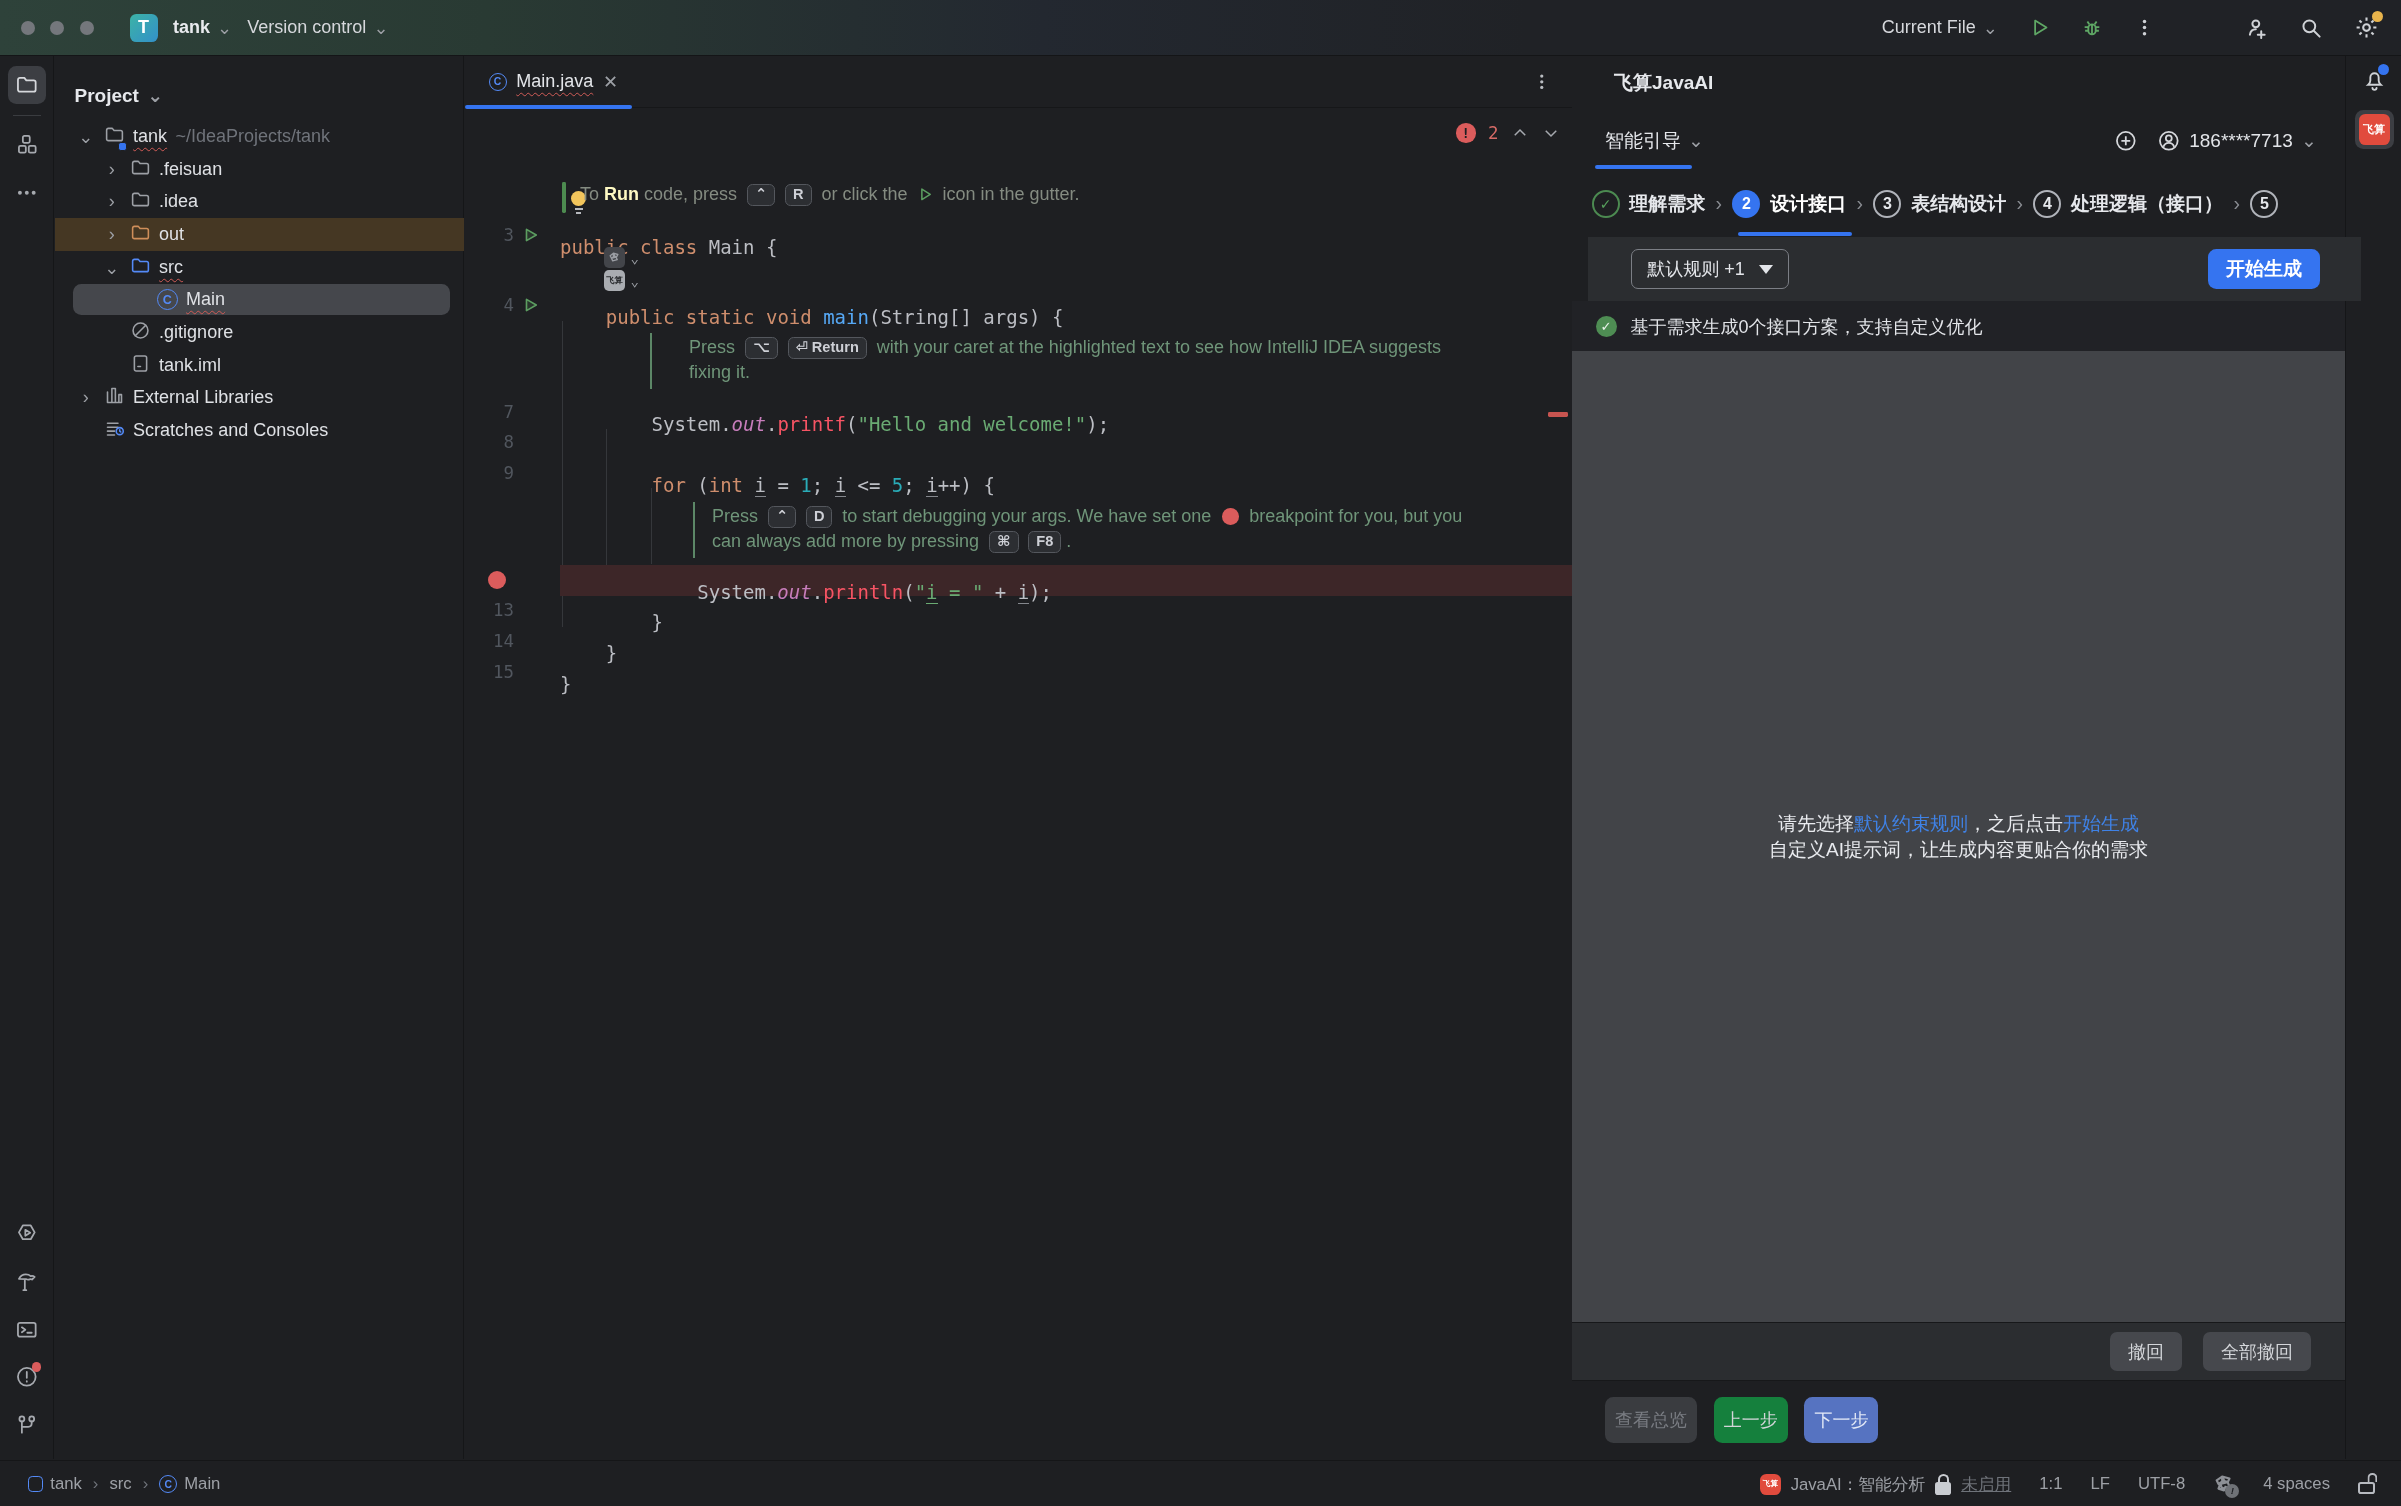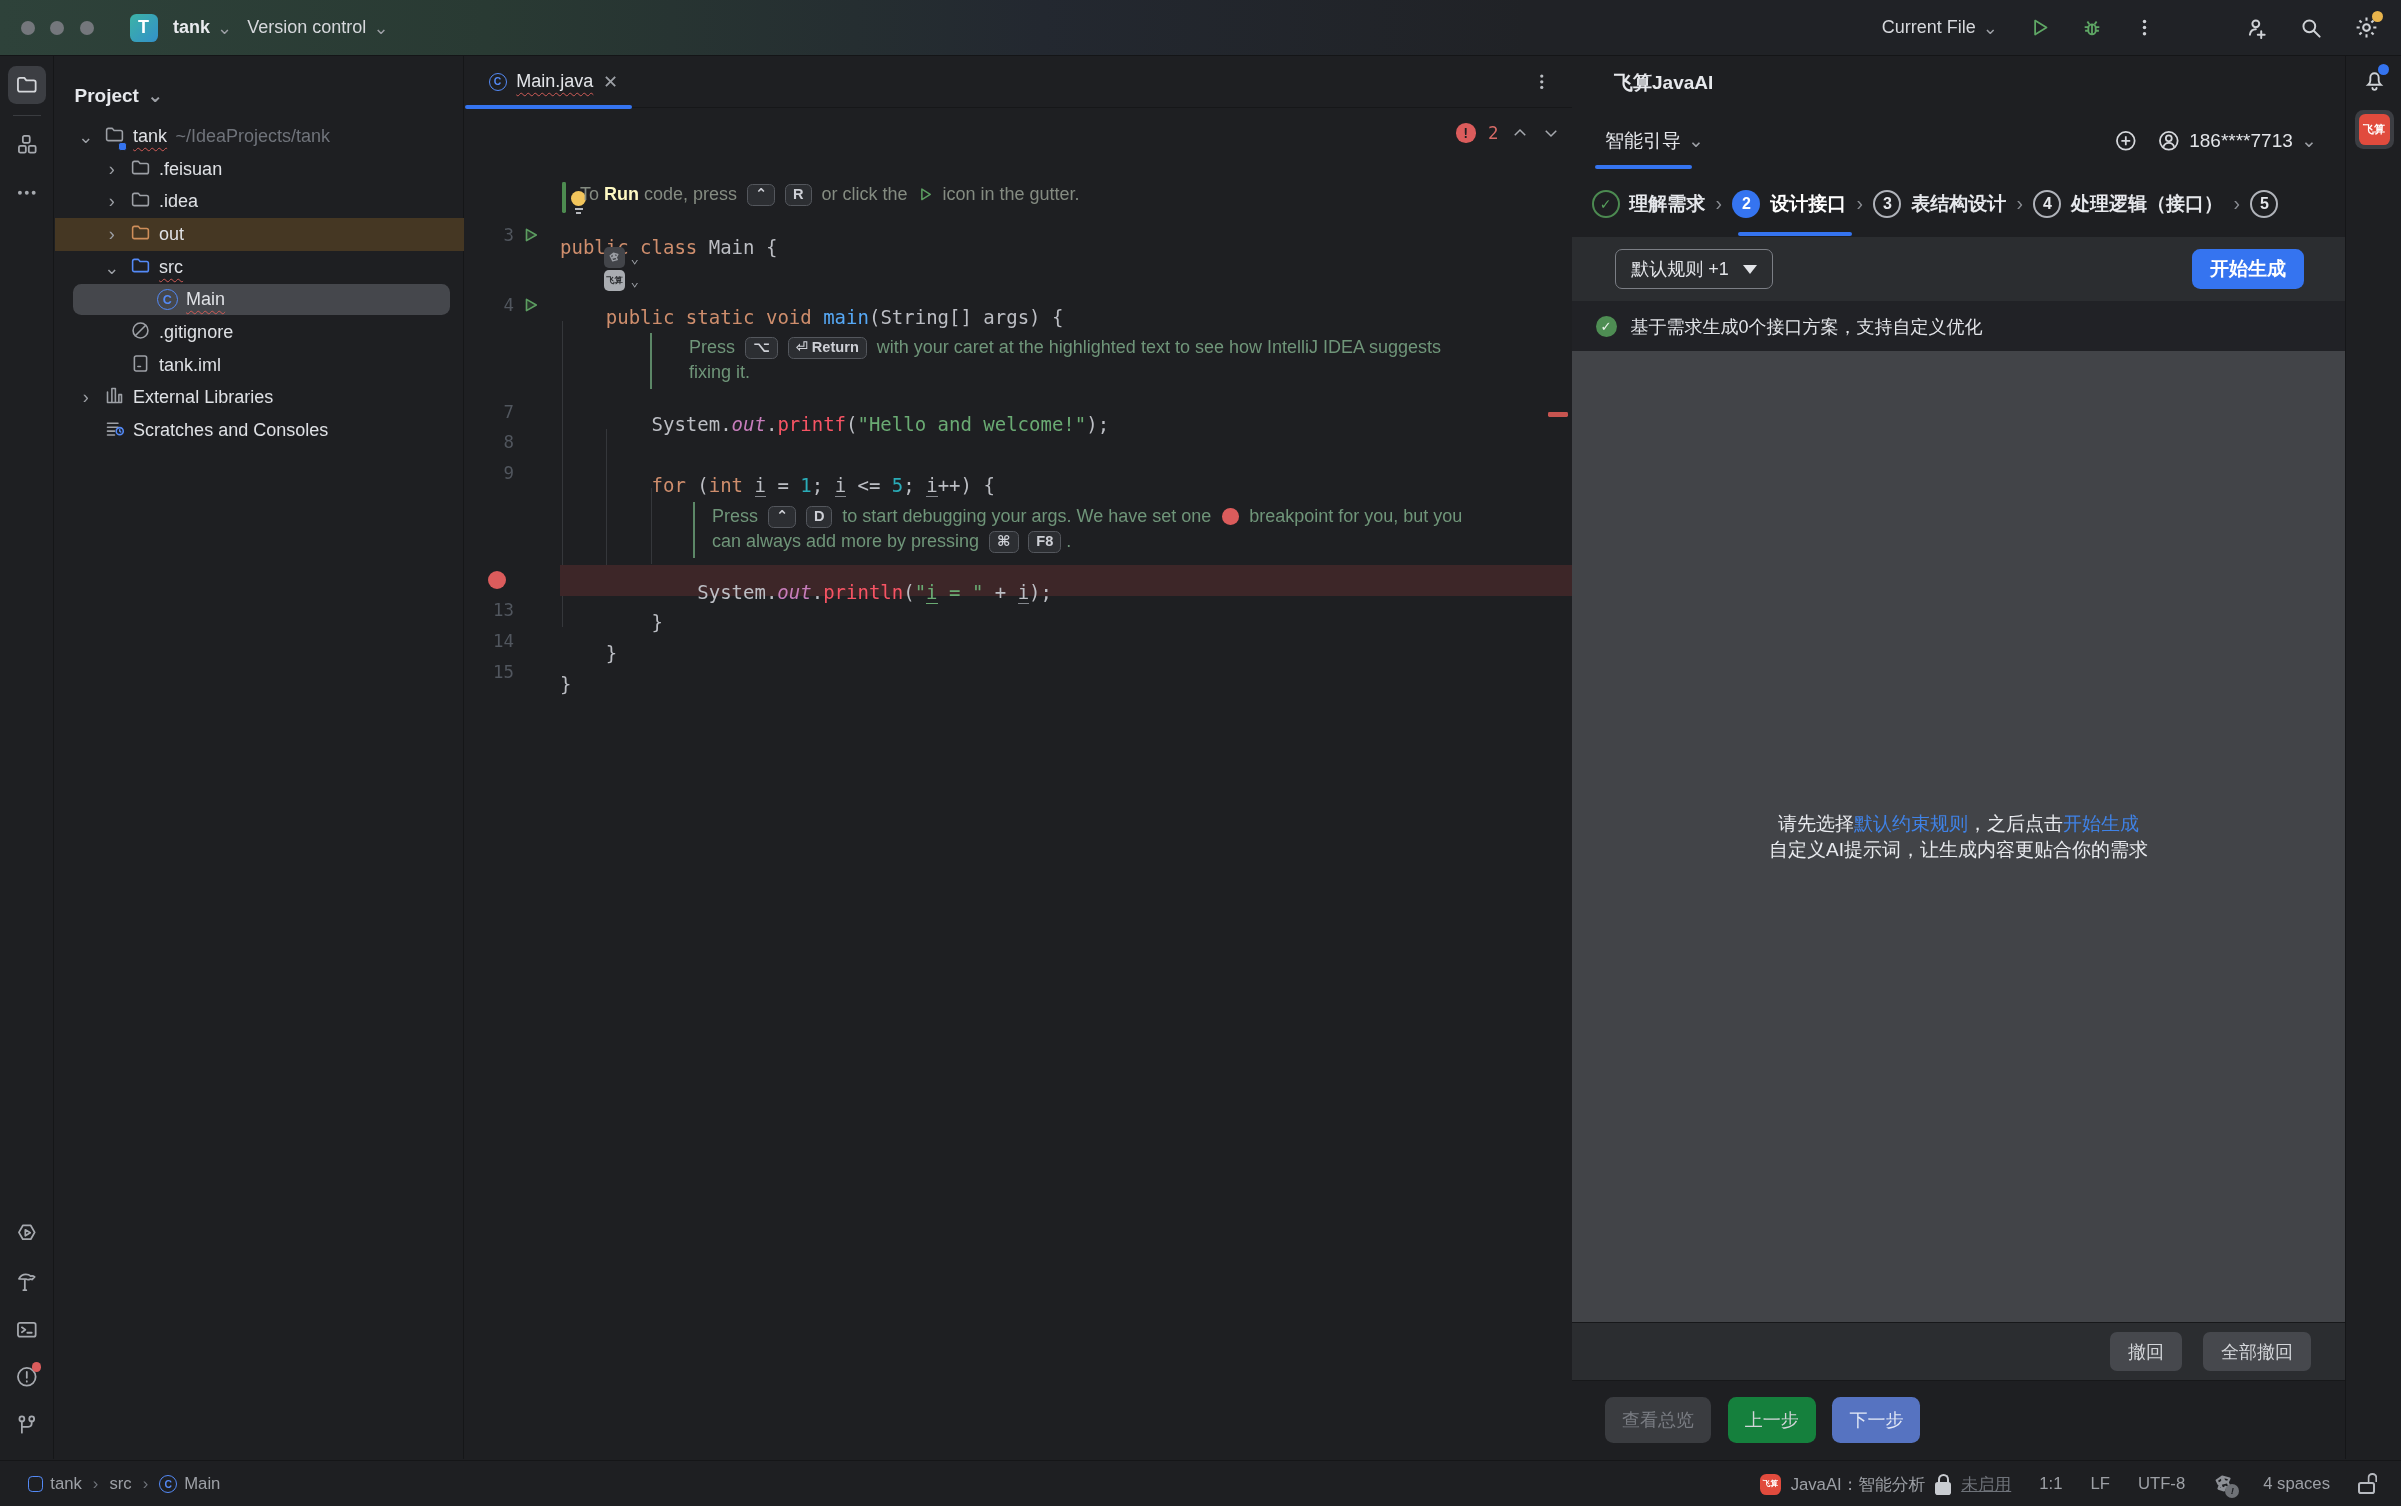--- a/index.html
+++ b/index.html
@@ -114,21 +114,21 @@
   .stepcirc { width:28px; height:28px; border-radius:50%; display:flex; align-items:center; justify-content:center;
     font-size:16px; font-weight:600; flex:0 0 auto; }
   .stepcirc.done { border:2.1px solid #4c8a51; color:#57a05c; }
   .stepcirc.active { background:#3574f0; color:#fff; }
   .stepcirc.todo { border:2.1px solid #b0b3ba; color:#e6e8ec; }
   .steplabel { font-size:19px; font-weight:600; color:#e6e8ec; position:relative; white-space:nowrap; }
   .steplabel.active { color:#fff; font-weight:700; }
   .steplabel.active::after { content:""; position:absolute; left:-32px; right:-5.6px; bottom:-19.5px; height:4.2px;
     background:#3574f0; border-radius:2.1px; }
   .stepsep { color:#8a8d93; font-size:19.5px; }
-  #ai-toolbar { position:absolute; left:0; top:181px; width:100%; height:64px; background:#2b2d30;
+  #ai-toolbar { position:absolute; left:16px; top:181px; width:100%; height:64px; background:#2b2d30;
     display:flex; align-items:center; }
   #rules-dd { margin-left:43px; height:40px; border:1.4px solid #7b7e85; border-radius:7px;
     display:flex; align-items:center; gap:14px; padding:0 15.3px; font-size:18px; color:#e3e5e9; }
   .dd-arrow { width:0; height:0; border-left:7.6px solid transparent; border-right:7.6px solid transparent;
     border-top:9.7px solid #e3e5e9; }
   #gen-btn { margin-left:auto; margin-right:41px; height:40px; padding:0 18px; background:#3574f0; color:#fff;
     font-size:19px; font-weight:600; border:none; border-radius:8.3px; display:flex; align-items:center; }
   #ai-status { position:absolute; left:0; top:245px; width:100%; height:51px; background:#212226;
     display:flex; align-items:center; gap:14px; padding-left:23.6px; font-size:18px; color:#e3e5e9; }
   .gcheck { width:21px; height:21px; border-radius:50%; background:#4e8d53; color:#e9f3ea; font-size:13.2px;
@@ -136,21 +136,21 @@
   #ai-content { position:absolute; left:0; top:295px; width:100%; height:971px; background:#424448;
     display:flex; flex-direction:column; align-items:center; justify-content:center; font-size:19px; color:#e8eaee; }
   #ai-content .line { height:26px; line-height:26px; }
   #ai-content a { color:#3f82e6; text-decoration:none; }
   #undo-bar { position:absolute; left:0; top:1266px; width:100%; height:58px; background:#2b2d30;
     border-top:0.7px solid #17181a; display:flex; align-items:center; justify-content:flex-end; gap:21px; padding-right:34px; }
   .graybtn { height:39px; padding:0 18px; border-radius:7px; background:#46484d; color:#d3d5d9;
     font-size:18px; border:none; display:flex; align-items:center; }
   #ai-bottom { position:absolute; left:0; top:1324px; width:100%; height:79px; border-top:0.7px solid #17181a;
     display:flex; align-items:center; gap:16.7px; padding-left:33px; background:#1e1f22; }
-  .botbtn { height:46px; padding:0 17px; border-radius:8.3px; font-size:18px; border:none;
+  .botbtn { height:46px; padding:0 10px; border-radius:8.3px; font-size:18px; border:none;
     display:flex; align-items:center; }
   #btn-overview { background:#3a3c40; color:#797c82; }
   #btn-prev { background:#15803d; color:#d3d5d9; }
   #btn-next { background:#5673c1; color:#e2e8f6; }
 
   
   #rightstrip { position:absolute; left:2347px; top:56px; width:54px; height:1403px;
     display:flex; flex-direction:column; align-items:center; }
   .fs-badge { border-radius:6.3px; background:#e14b3d; color:#fff; display:flex; align-items:center;
     justify-content:center; font-weight:700; }

